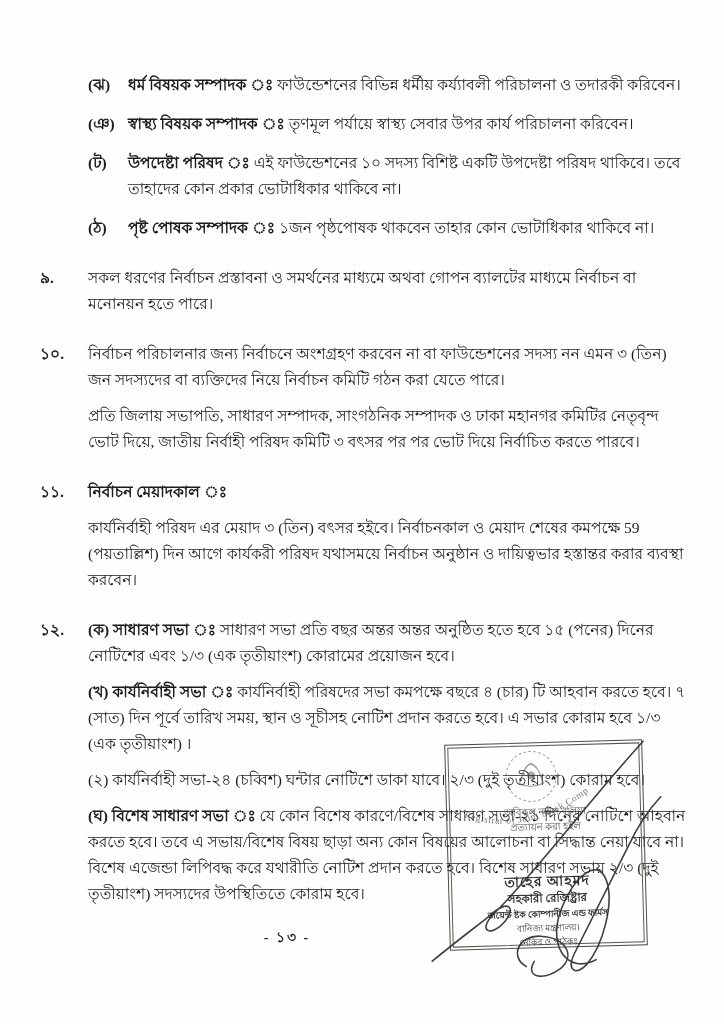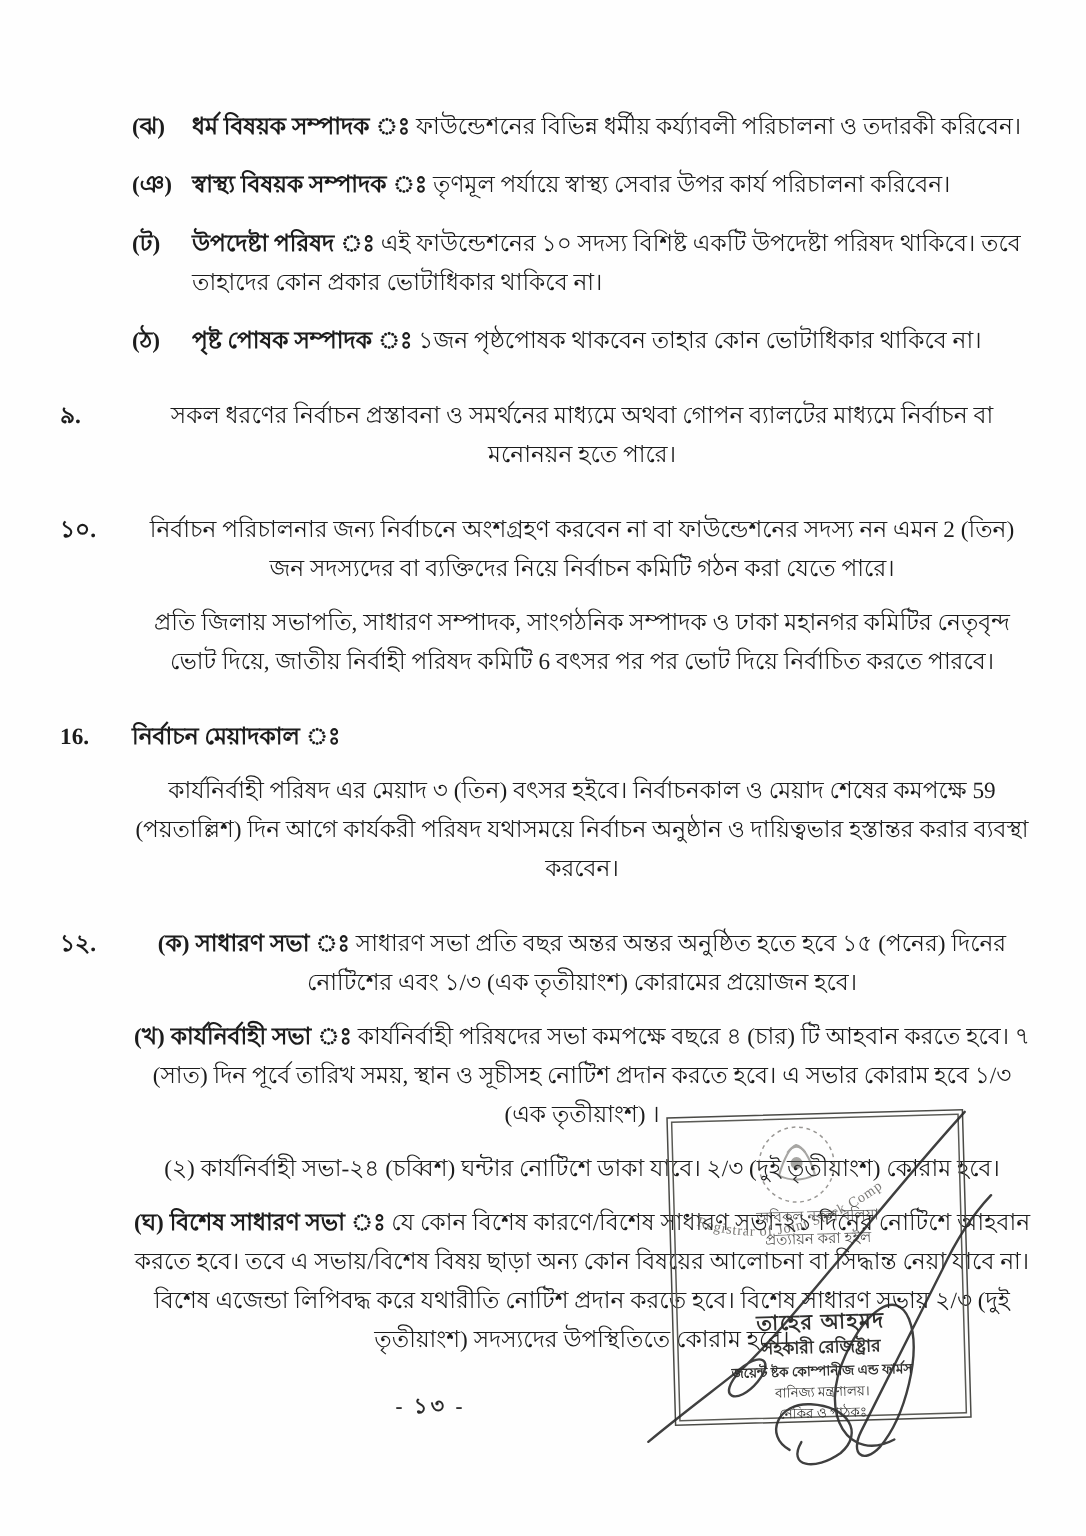--- a/index.html
+++ b/index.html
@@ -20,21 +20,21 @@
     font-size:15.5px;
     line-height:26px;
   }
   .entry { position:relative; padding-left:34px; margin-bottom:13px; }
   .entry .lbl { position:absolute; left:0; top:0; font-weight:700; }
   .entry .wrap2 { padding-left:6px;font-family:Liberation Serif, serif; }
   b.ttl { font-weight:700; }
   .section { position:relative; margin-top:24px; }
   .section-number { position:absolute; left:-48px; top:0; font-weight:700; }
   .section-heading { font-weight:700; }
-  .section p { margin-top:10px;text-align:center; }
+  .section p { margin-top:10px; }
   .subpara { margin-top:12px; }
   .page-number {
     position:absolute; left:232px; top:926px; width:110px;
     text-align:center; font-size:14px; color:#2a2a2a; letter-spacing:2px;font-weight:bold;
   }
   
   .stamp {
     position:absolute; left:447px; top:742px; width:198px; height:206px;
     transform:rotate(-1.6deg);
     color:#30302e;
@@ -94,26 +94,26 @@
       <span>১জন পৃষ্ঠপোষক থাকবেন তাহার কোন ভোটাধিকার থাকিবে না।</span></div>
     </div>
 
     <div class="section">
       <span class="section-number">৯.</span>
       <p>সকল ধরণের নির্বাচন প্রস্তাবনা ও সমর্থনের মাধ্যমে অথবা গোপন ব্যালটের মাধ্যমে নির্বাচন বা মনোনয়ন হতে পারে।</p>
     </div>
 
     <div class="section">
       <span class="section-number">১০.</span>
-      <p>নির্বাচন পরিচালনার জন্য নির্বাচনে অংশগ্রহণ করবেন না বা ফাউন্ডেশনের সদস্য নন এমন 2 (তিন) জন সদস্যদের বা ব্যক্তিদের নিয়ে নির্বাচন কমিটি গঠন করা যেতে পারে।</p>
-      <p class="subpara">প্রতি জিলায় সভাপতি, সাধারণ সম্পাদক, সাংগঠনিক সম্পাদক ও ঢাকা মহানগর কমিটির নেতৃবৃন্দ ভোট দিয়ে, জাতীয় নির্বাহী পরিষদ কমিটি 6 বৎসর পর পর ভোট দিয়ে নির্বাচিত করতে পারবে।</p>
+      <p>নির্বাচন পরিচালনার জন্য নির্বাচনে অংশগ্রহণ করবেন না বা ফাউন্ডেশনের সদস্য নন এমন ৩ (তিন) জন সদস্যদের বা ব্যক্তিদের নিয়ে নির্বাচন কমিটি গঠন করা যেতে পারে।</p>
+      <p class="subpara">প্রতি জিলায় সভাপতি, সাধারণ সম্পাদক, সাংগঠনিক সম্পাদক ও ঢাকা মহানগর কমিটির নেতৃবৃন্দ ভোট দিয়ে, জাতীয় নির্বাহী পরিষদ কমিটি ৩ বৎসর পর পর ভোট দিয়ে নির্বাচিত করতে পারবে।</p>
     </div>
 
     <div class="section">
-      <span class="section-number">16.</span>
+      <span class="section-number">১১.</span>
       <div class="section-heading">নির্বাচন মেয়াদকাল ঃ</div>
       <p>কার্যনির্বাহী পরিষদ এর মেয়াদ ৩ (তিন) বৎসর হইবে। নির্বাচনকাল ও মেয়াদ শেষের কমপক্ষে 59 (পয়তাল্লিশ) দিন আগে কার্যকরী পরিষদ যথাসময়ে নির্বাচন অনুষ্ঠান ও দায়িত্বভার হস্তান্তর করার ব্যবস্থা করবেন।</p>
     </div>
 
     <div class="section">
       <span class="section-number">১২.</span>
 
       <p class="subpara"><b class="ttl"><span>(ক)</span> <span>সাধারণ সভা ঃ</span></b>
         <span>সাধারণ সভা প্রতি বছর অন্তর অন্তর অনুষ্ঠিত হতে হবে ১৫ (পনের) দিনের নোটিশের এবং ১/৩ (এক তৃতীয়াংশ) কোরামের প্রয়োজন হবে।</span></p>
 

